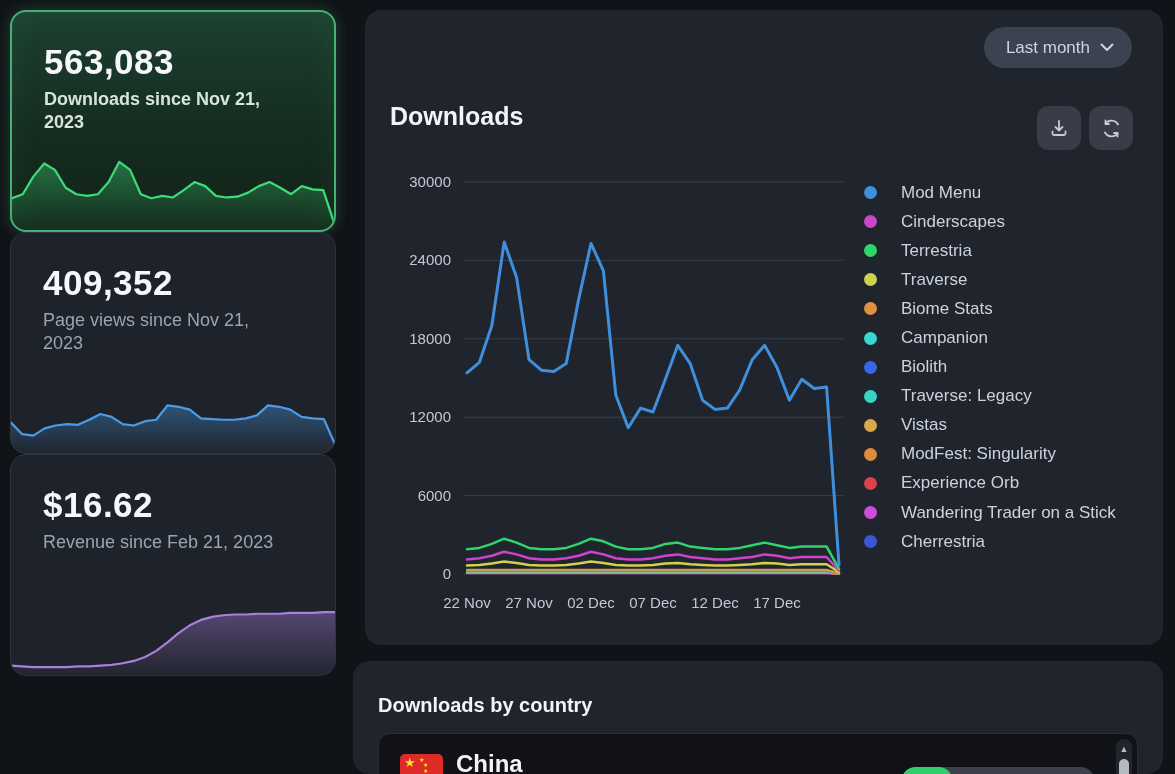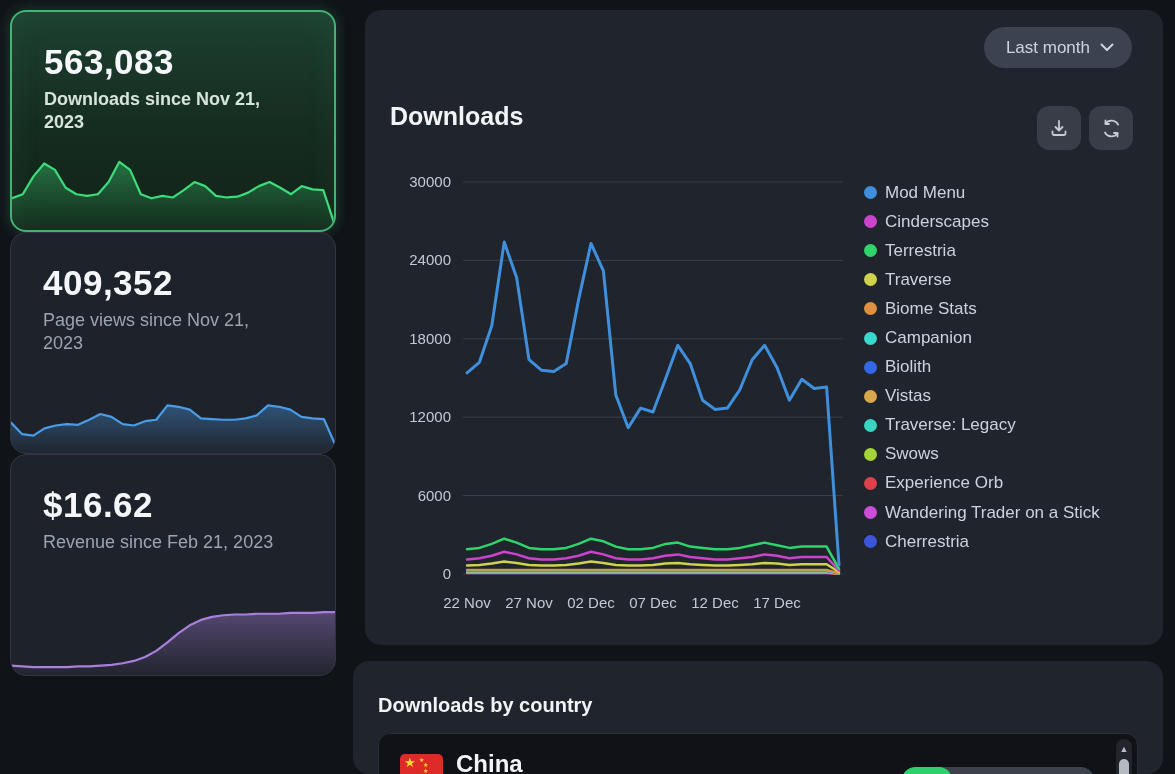--- a/index.html
+++ b/index.html
@@ -53,21 +53,21 @@
     display:flex; align-items:center; justify-content:center; cursor:pointer; color:#c6ccd6;
   }
 
   
   #chart-area { position:absolute; left:0; top:166px; right:0; height:450px; }
   #main-chart { position:absolute; left:98px; top:0; width:380px; height:402px; overflow:visible; }
   .y-label { position:absolute; left:0; width:86px; text-align:right; font-size:15px; color:#c3c9d4; }
   .x-label { position:absolute; top:418px; width:70px; text-align:center; font-size:15px; color:#c3c9d4; }
 
   #legend { position:absolute; left:499px; top:2px; list-style:none; }
-  .legend-item { display:flex; align-items:center; gap:8px; height:29.1px; font-size:17px; color:#ccd2dd; cursor:pointer; }
+  .legend-item { display:flex; align-items:center; gap:24px; height:29.1px; font-size:17px; color:#ccd2dd; cursor:pointer; }
   .legend-dot { width:13px; height:13px; border-radius:50%; flex:none; }
 
   
   .country-title { position:absolute; top:33px; left:25px; font-size:20px; font-weight:700; color:#f2f4f7; }
   .country-list {
     position:absolute; top:72px; left:25px; right:25px; height:320px;
     background:#101217; border:1px solid #2a2e36; border-radius:12px;
   }
   .country-row { position:relative; height:80px; }
   .flag {
@@ -223,30 +223,30 @@
             </li>
             <li class="legend-item">
               <span class="legend-dot" style="background: rgb(58, 217, 207);"></span>
               <span>Campanion</span>
             </li>
             <li class="legend-item">
               <span class="legend-dot" style="background: rgb(53, 104, 232);"></span>
               <span>Biolith</span>
             </li>
             <li class="legend-item">
+              <span class="legend-dot" style="background: rgb(56, 214, 194);"></span>
+              <span>Traverse: Legacy</span>
+            </li>
+            <li class="legend-item">
               <span class="legend-dot" style="background: rgb(217, 168, 74);"></span>
               <span>Vistas</span>
             </li>
             <li class="legend-item">
-              <span class="legend-dot" style="background: rgb(56, 214, 194);"></span>
-              <span>Traverse: Legacy</span>
-            </li>
-            <li class="legend-item">
-              <span class="legend-dot" style="background: rgb(166, 212, 56);"></span>
-              <span>Swows</span>
+              <span class="legend-dot" style="background: rgb(223, 138, 62);"></span>
+              <span>ModFest: Singularity</span>
             </li>
             <li class="legend-item">
               <span class="legend-dot" style="background: rgb(223, 65, 75);"></span>
               <span>Experience Orb</span>
             </li>
             <li class="legend-item">
               <span class="legend-dot" style="background: rgb(203, 78, 216);"></span>
               <span>Wandering Trader on a Stick</span>
             </li>
             <li class="legend-item">

